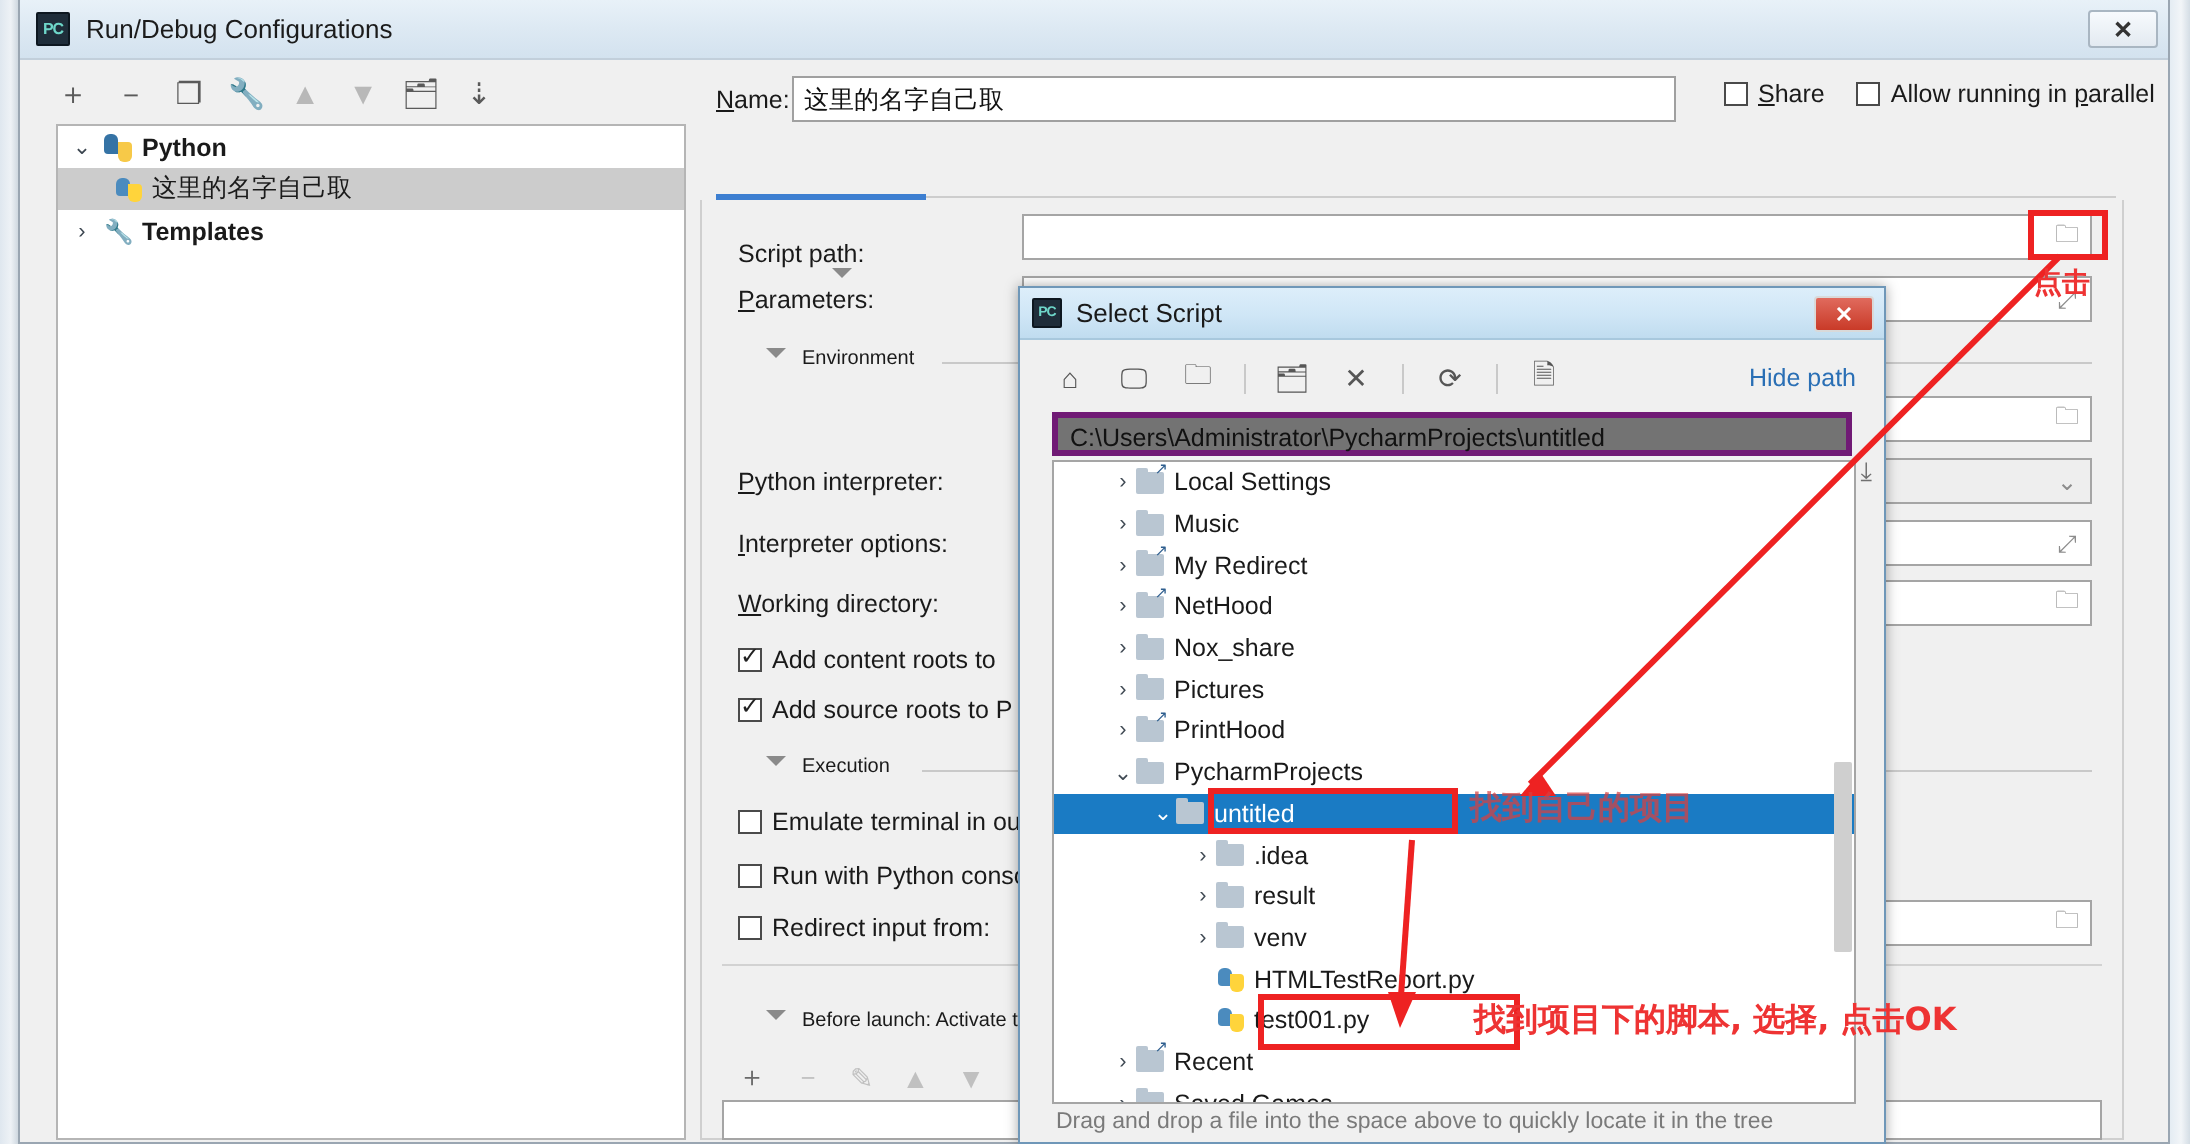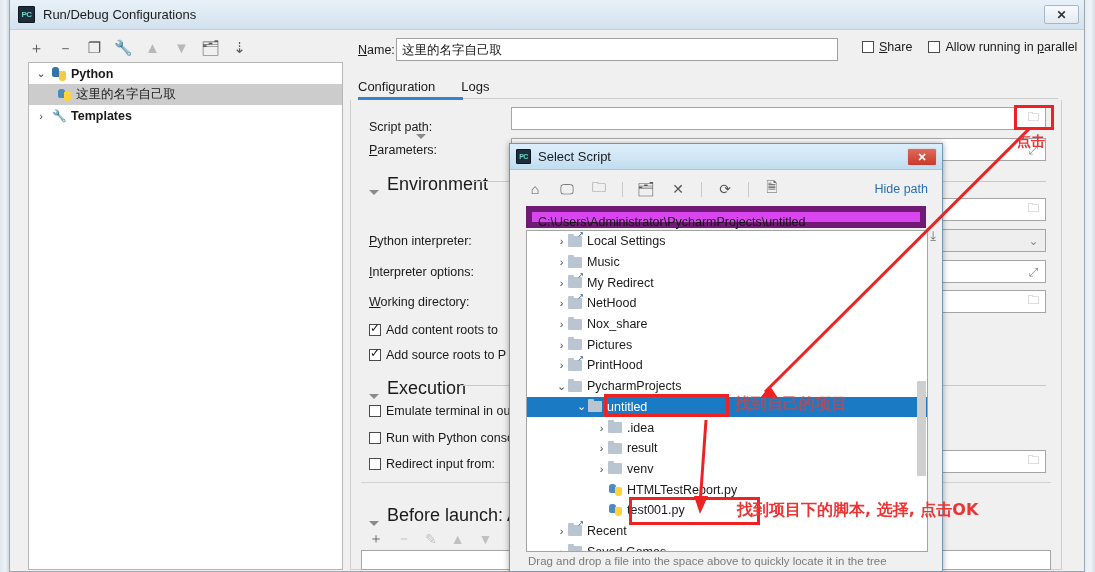--- a/index.html
+++ b/index.html
@@ -158,22 +158,22 @@
     position:absolute; left:18px; height:22px;
     display:flex; align-items:center; font-size:12.5px;
     white-space:nowrap;
   }
   .frow u { text-decoration:underline; }
   .caret-dn {
     width:0;height:0;border-left:5px solid transparent;border-right:5px solid transparent;
     border-top:5px solid #8a8a8a; display:inline-block;
   }
   .sec-head {
-    position:absolute; left:18px; display:flex; align-items:flex-end; gap:8px;
-    font-size:18px;
+    position:absolute; left:32px; display:flex; align-items:flex-start; gap:8px;
+    font-size:10px;
   }
   .sec-line { height:1px; background:#c9c9c9; }
 
   .field-box {
     position:absolute; background:#ffffff; border:1px solid #a5a5a5;
     height:23px;
   }
   .field-box.grey { background:#eeeeee; }
   .fb-ico {
     position:absolute; right:4px; top:3px; width:15px; height:15px;
@@ -215,21 +215,21 @@
   }
   .dt-ico { width:18px; height:18px; display:flex; align-items:center; justify-content:center;
             color:#565656; font-size:14px; }
   .dt-div { width:1px; height:15px; background:#c9c9c9; }
   .hide-path {
     position:absolute; right:14px; top:38px;
     color:#2a6fb5; font-size:12.5px;text-align:center;
   }
   .path-box {
     position:absolute; left:16px; top:62px; width:400px; height:22px;
-    background:#d946ef; border:6px solid #701a75;
+    background:#737373; border:3px solid #701a75;
     font-size:12.5px; padding:2px 6px; line-height:17px; color:#111;
   }
   .path-dl {
     position:absolute; right:6px; top:84px; font-size:13px; color:#707070;
   }
   .tree-box {
     position:absolute; left:16px; top:86px; width:402px; height:322px;
     background:#ffffff; border:1px solid #a5a5a5; overflow:hidden;
   }
   .drow {
@@ -321,24 +321,20 @@
     <label class="cbl">
       <span class="cb"></span>
       <span><u>S</u>hare</span>
     </label>
     <label class="cbl">
       <span class="cb"></span>
       <span>Allow running in <u>p</u>arallel</span>
     </label>
   </div>
 
-  <div class="tabs">
-    <div class="tab">Configuration</div>
-    <div class="tab">Logs</div>
-  </div>
   <div class="tab-hairline"></div>
   <div class="tab-underline"></div>
 
   <div class="cfg-panel">
 
     <div class="frow" style="top:20px;flex-direction:column;">
       <span>Script path:</span>
       <span class="caret-dn" style="margin-left:40px;"></span>
     </div>
     <div class="field-box" style="left:160px; top:7px; width:535px;">

